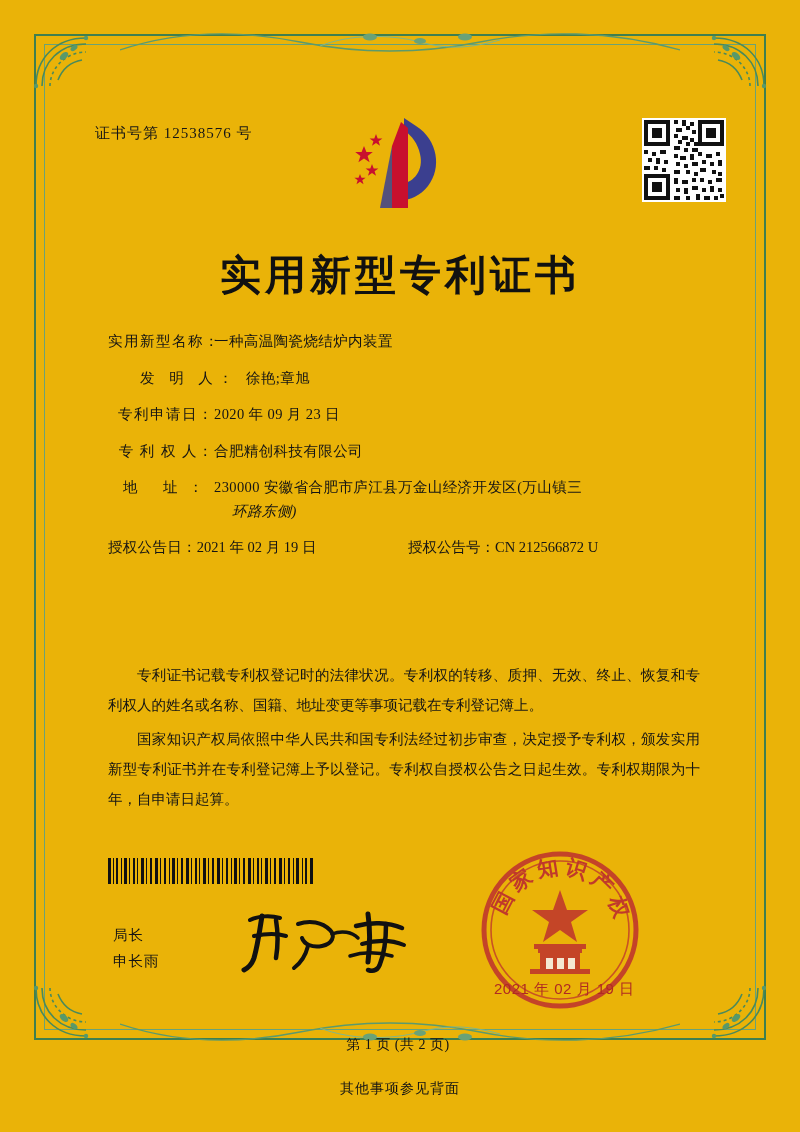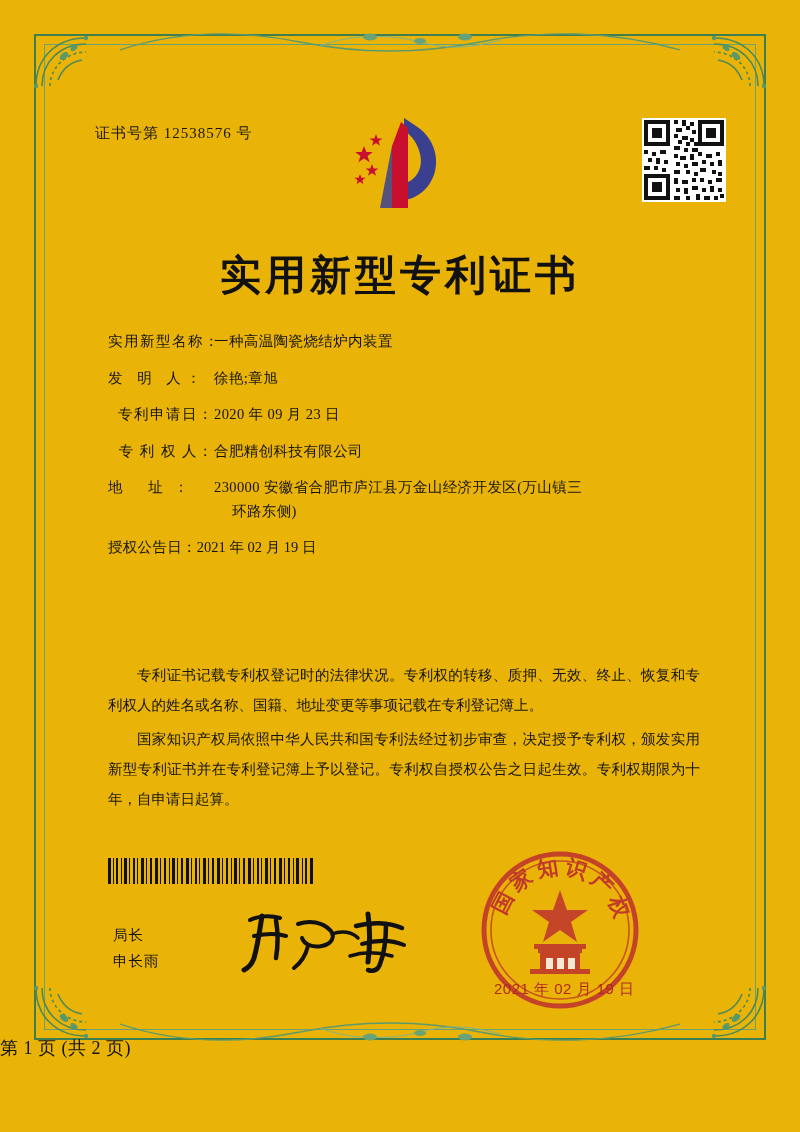--- a/index.html
+++ b/index.html
@@ -114,31 +114,32 @@
     display: flex;
     align-items: flex-start;
     margin-bottom: 22px;
   }
   .field-label {
     width: 106px;
     flex: 0 0 106px;
     white-space: nowrap;
     letter-spacing: 0.3px;
   }
-  .field-label.sp5  { letter-spacing: 11px; }
-  .field-label.sp4  { letter-spacing: 5.5px; }
+  .field-label.sp5  { letter-spacing: 11px; text-align: right; }
+  .field-label.sp4  { letter-spacing: 5.5px; margin-left: 32px; }
   .field-label.sp3  { letter-spacing: 1.5px; text-align: right; }
   .field-value {
     flex: 1;
     letter-spacing: 0.4px;
   }
   .field-value .line2 {
     display: block;
     margin-top: 9px;
     margin-left: 18px;
+    font-style: italic;
   }
   .grant-row {
     display: flex;
     margin-bottom: 20px;
     align-items: center;
   }
   .grant-row .g-left  { width: 300px; }
   .grant-row .g-left .l { letter-spacing: 0.3px; }
   .grant-row .g-right { flex: 1; }
 
@@ -199,22 +200,22 @@
     color: #b02a22;
     font-family: "Liberation Sans", sans-serif;
   }
 
   
   .page-num {
     position: absolute;
     left: 0;
     right: 4px;
     top: 1036px;
-    text-align: left;
-    font-size: 18px;
+    text-align: center;
+    font-size: 14px;
     letter-spacing: 0.5px;
     color: #141414;
   }
   .footnote {
     position: absolute;
     left: 0;
     right: 0;
     top: 1080px;
     text-align: center;
     font-size: 14px;
@@ -441,20 +442,23 @@
       <div class="field-value">
         <span>230000  安徽省合肥市庐江县万金山经济开发区(万山镇三</span>
         <span class="line2">环路东侧)</span>
       </div>
     </div>
 
     <div class="grant-row">
       <div class="g-left">
         <span class="l">授权公告日：</span><span>2021 年 02 月 19 日</span>
       </div>
+      <div class="g-right">
+        <span>授权公告号：</span><span>CN 212566872 U</span>
+      </div>
     </div>
   </div>
 
   <div class="paras">
     <div class="para">专利证书记载专利权登记时的法律状况。专利权的转移、质押、无效、终止、恢复和专利权人的姓名或名称、国籍、地址变更等事项记载在专利登记簿上。</div>
     <div class="para">国家知识产权局依照中华人民共和国专利法经过初步审查，决定授予专利权，颁发实用新型专利证书并在专利登记簿上予以登记。专利权自授权公告之日起生效。专利权期限为十年，自申请日起算。</div>
   </div>
 
   <div class="barcode">
     <svg width="208" height="26" viewBox="0 0 208 26" shape-rendering="crispEdges">
@@ -554,14 +558,15 @@
         <path id="sealArc" d="M 82 82 m -56 0 a 56 56 0 1 1 112 0"></path>
       </defs>
       <text font-family="'Liberation Serif', serif" font-size="21" font-weight="bold" fill="#c0392b" letter-spacing="5">
         <textPath href="#sealArc" startOffset="8%">国家知识产权局</textPath>
       </text>
     </svg>
   </div>
   <div class="seal-date">2021 年 02 月 19 日</div>
 
   <div class="page-num">第 1 页 (共 2 页)</div>
+  <div class="footnote">其他事项参见背面</div>
 
 </div>
 
 </body></html>

